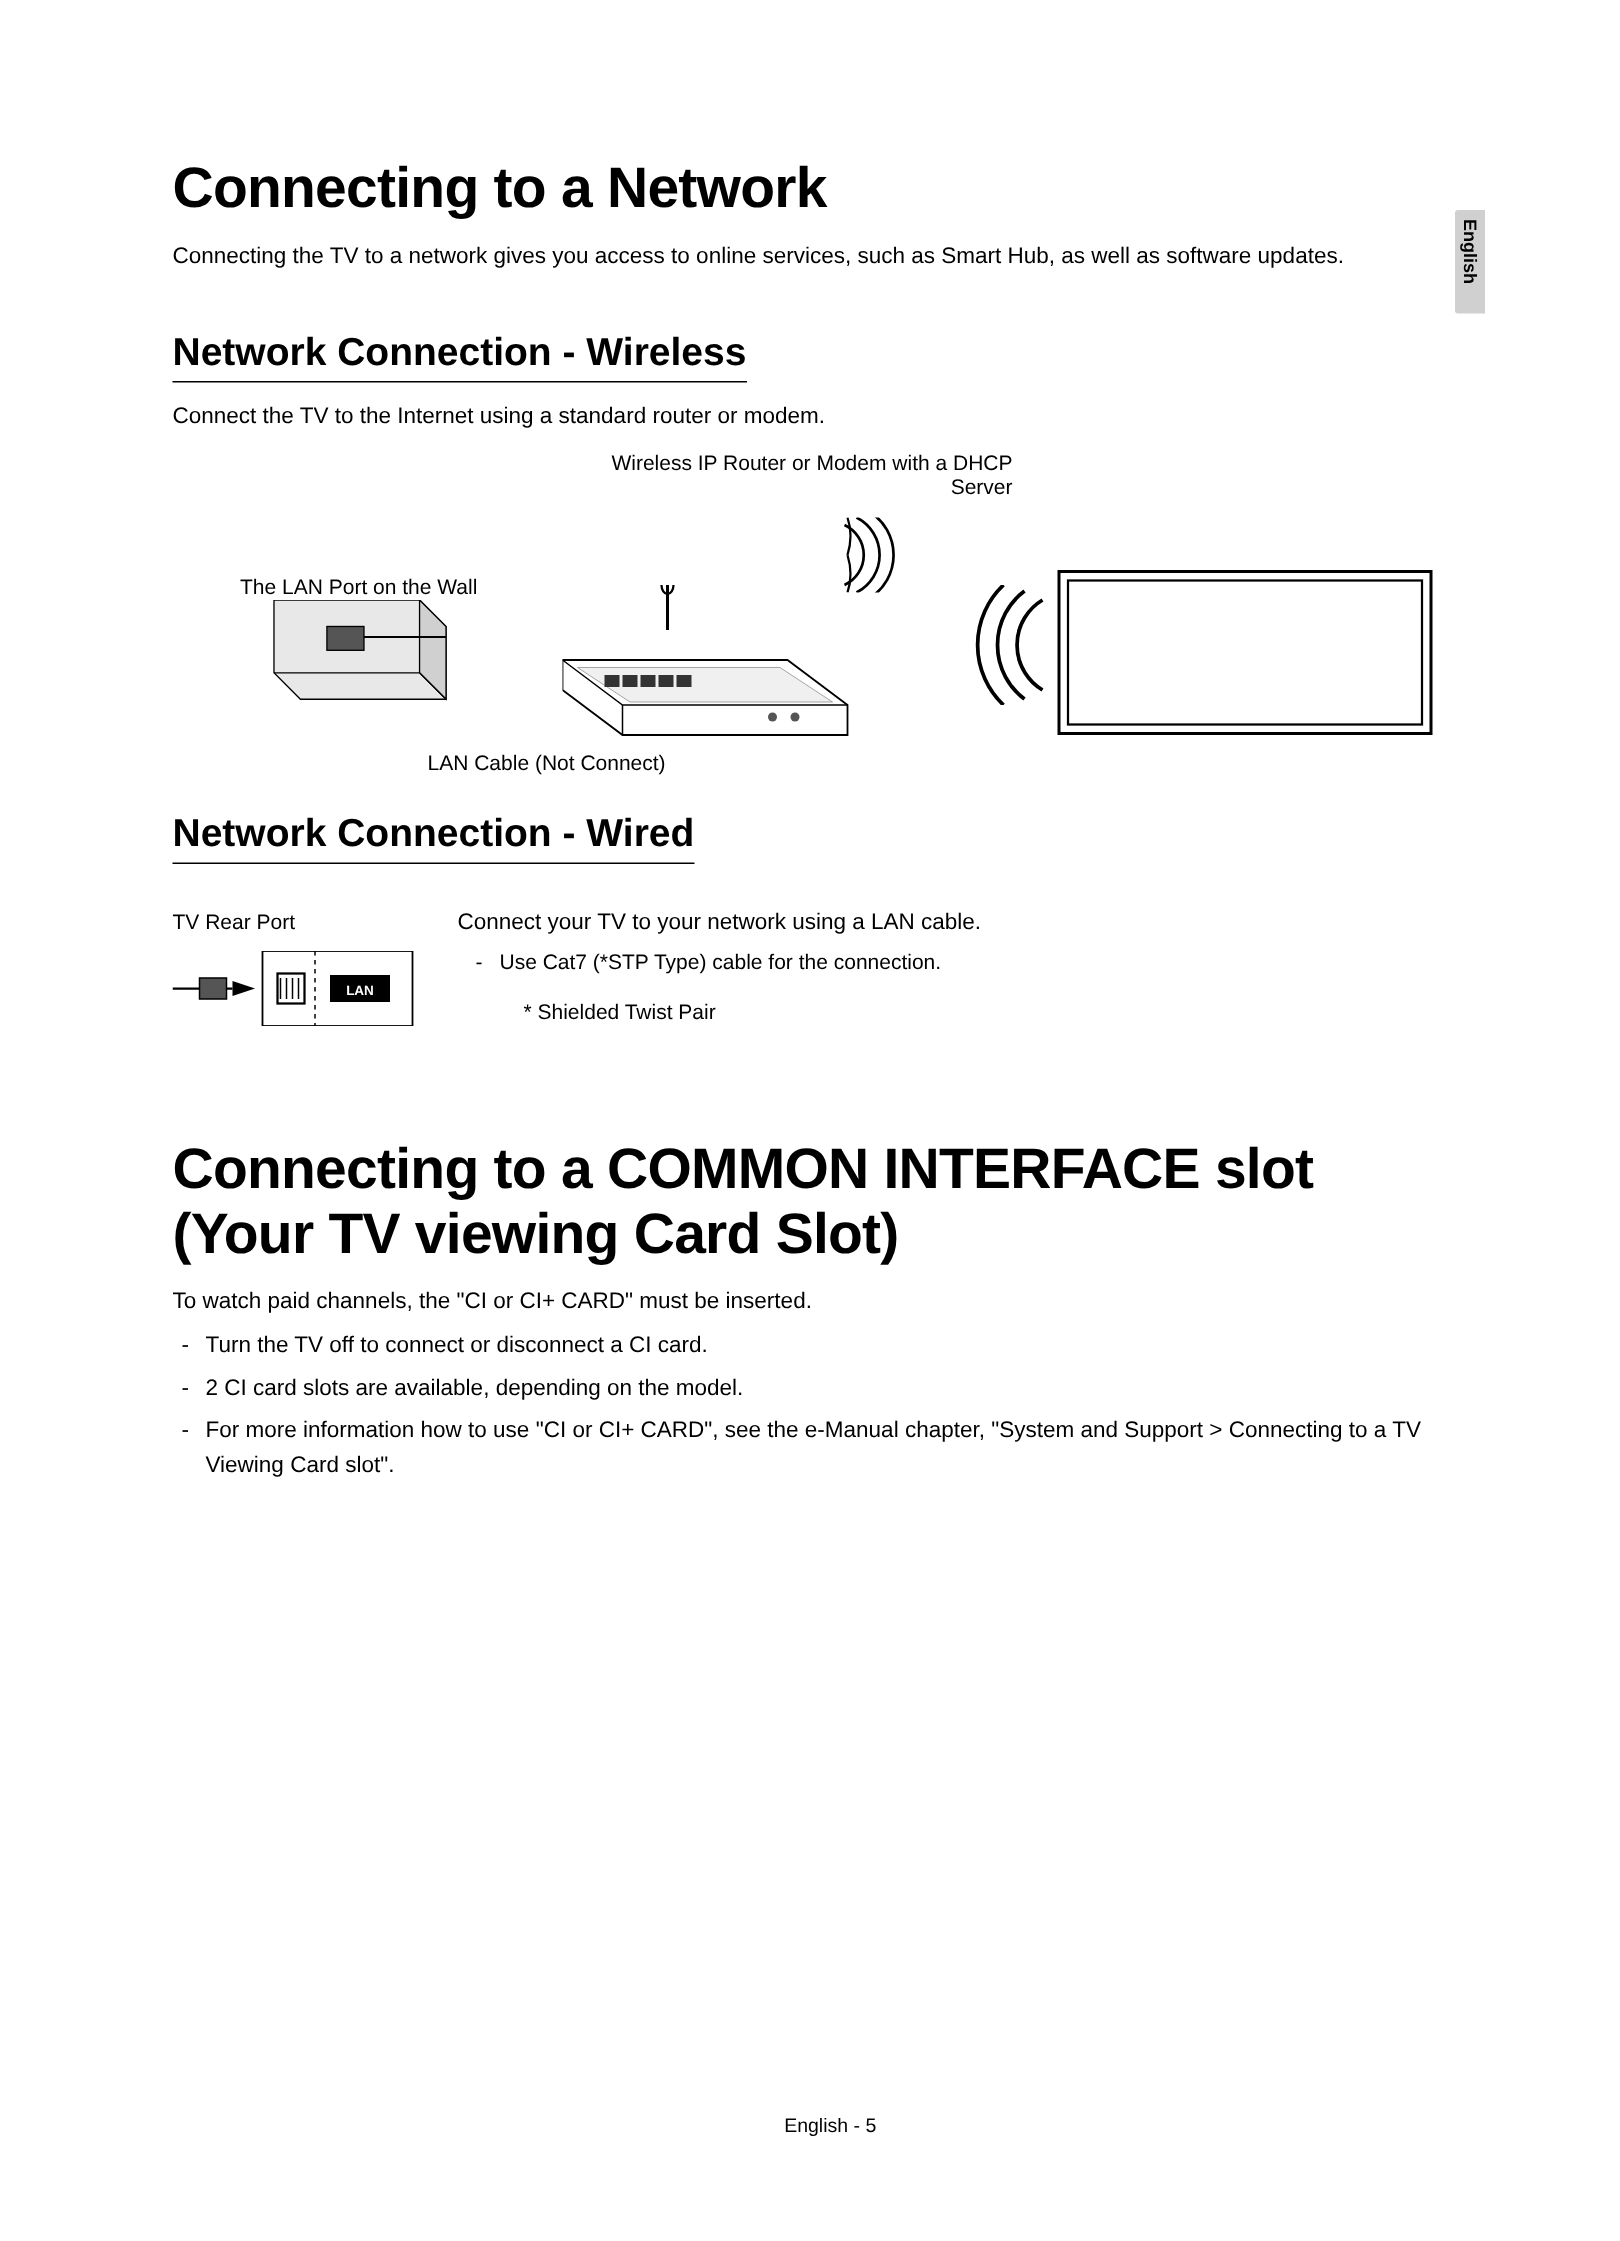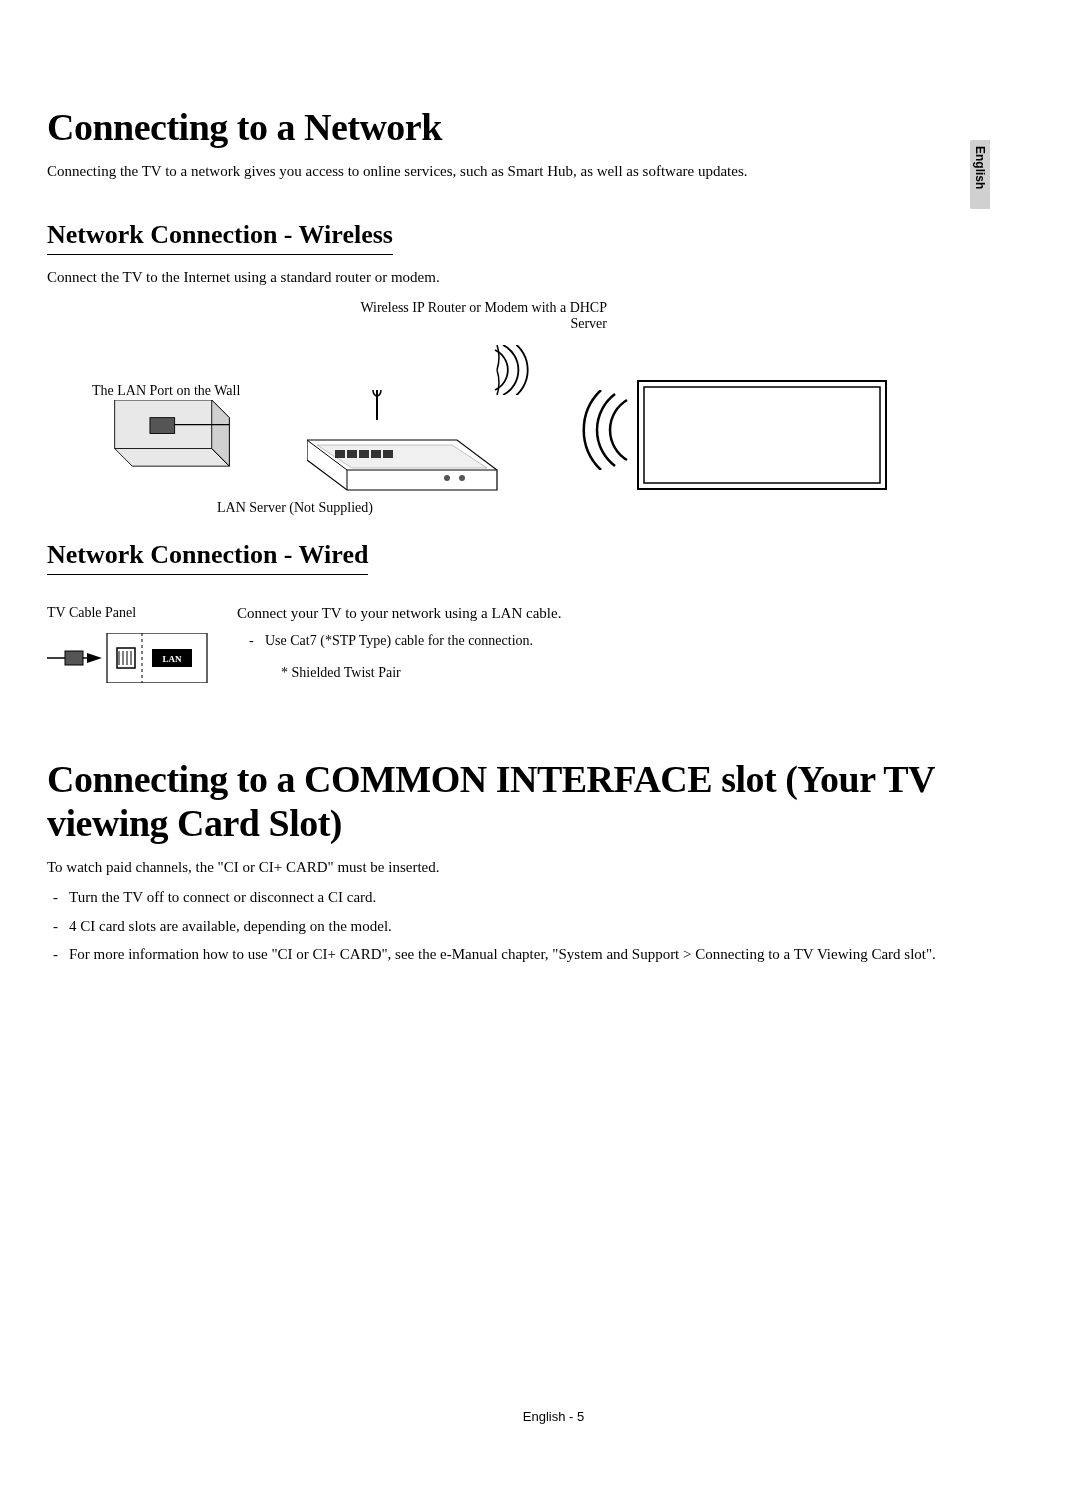--- a/index.html
+++ b/index.html
@@ -9,22 +9,21 @@
     }
     body {
       width: 1080px;
       height: 1494px;
       background: #ffffff;
       font-family: Arial, sans-serif;
       color: #000000;
       position: relative;
     }
     .page-content {
-      padding: 105px 115px 0 47px;
-      font-family: Liberation Serif, serif;
+      padding: 105px 115px 0 115px;
     }
     .lang-tab {
       position: absolute;
       right: 90px;
       top: 140px;
       background: #d0d0d0;
       padding: 6px 3px 20px 3px;
       font-size: 12px;
       font-weight: bold;
       writing-mode: vertical-rl;
@@ -196,21 +195,21 @@
 
   <h1>Connecting to a Network</h1>
   <p class="intro-text">Connecting the TV to a network gives you access to online services, such as Smart Hub, as well as software updates.</p>
 
   <h2>Network Connection - Wireless</h2>
   <p class="sub-intro">Connect the TV to the Internet using a standard router or modem.</p>
 
   <div class="diagram-wireless">
     <div class="diagram-label router-label">Wireless IP Router or Modem with a DHCP Server</div>
     <div class="diagram-label wall-label">The LAN Port on the Wall</div>
-    <div class="diagram-label lan-cable-label">LAN Server (Not Supplied)</div>
+    <div class="diagram-label lan-cable-label">LAN Cable (Not Connect)</div>
 
     <svg class="wall-panel" width="130" height="85" viewBox="0 0 130 85">
       <path d="M 0 0 L 110 0 L 130 20 L 130 75 L 20 75 L 0 55 Z" fill="#e8e8e8" stroke="#000" stroke-width="1"></path>
       <path d="M 110 0 L 130 20 L 130 75 L 110 55 Z" fill="#d0d0d0" stroke="#000" stroke-width="1"></path>
       <path d="M 0 55 L 110 55 L 130 75" fill="none" stroke="#000" stroke-width="1"></path>
       <rect x="40" y="20" width="28" height="18" fill="#555" stroke="#000"></rect>
       <path d="M 68 28 L 130 28" stroke="#000" stroke-width="1.5" fill="none"></path>
     </svg>
 
     <svg class="router-box" width="220" height="110" viewBox="0 0 220 110">
@@ -247,21 +246,21 @@
     <svg class="tv-box" width="250" height="110" viewBox="0 0 250 110">
       <rect x="0" y="0" width="250" height="110" fill="#fff" stroke="#000" stroke-width="4"></rect>
       <rect x="7" y="7" width="236" height="96" fill="#fff" stroke="#000" stroke-width="1.5"></rect>
     </svg>
   </div>
 
   <div class="section-wired">
     <h2>Network Connection - Wired</h2>
     <div class="wired-content">
       <div class="wired-diagram">
-        <div class="rear-panel-label">TV Cable Panel</div>
+        <div class="rear-panel-label">TV Rear Port</div>
         <svg width="170" height="50" viewBox="0 0 170 50">
           <rect x="60" y="0" width="100" height="50" fill="#fff" stroke="#000" stroke-width="1.2"></rect>
           <line x1="95" y1="0" x2="95" y2="50" stroke="#000" stroke-width="1" stroke-dasharray="3,3"></line>
           <rect x="70" y="15" width="18" height="20" fill="none" stroke="#000" stroke-width="1.5"></rect>
           <path d="M 72 18 L 72 32 M 76 18 L 76 32 M 80 18 L 80 32 M 84 18 L 84 32" stroke="#000" stroke-width="1"></path>
           <rect x="105" y="16" width="40" height="18" fill="#000" class="lan-badge"></rect>
           <text x="125" y="29" text-anchor="middle" class="lan-text">LAN</text>
           <line x1="0" y1="25" x2="40" y2="25" stroke="#000" stroke-width="1.5"></line>
           <polygon points="40,20 55,25 40,30" fill="#000"></polygon>
           <rect x="18" y="18" width="18" height="14" fill="#555" stroke="#000"></rect>
@@ -275,20 +274,20 @@
         <p class="sub-note">* Shielded Twist Pair</p>
       </div>
     </div>
   </div>
 
   <div class="section-ci">
     <h1>Connecting to a COMMON INTERFACE slot (Your TV viewing Card Slot)</h1>
     <p class="ci-intro">To watch paid channels, the "CI or CI+ CARD" must be inserted.</p>
     <ul class="bullet-list-main">
       <li>Turn the TV off to connect or disconnect a CI card.</li>
-      <li>4 CI card slots are available, depending on the model.</li>
+      <li>2 CI card slots are available, depending on the model.</li>
       <li>For more information how to use "CI or CI+ CARD", see the e-Manual chapter, "System and Support &gt; Connecting to a TV Viewing Card slot".</li>
     </ul>
   </div>
 
 </div>
 
 <div class="page-footer">English - 5</div>
 
 </body></html>

